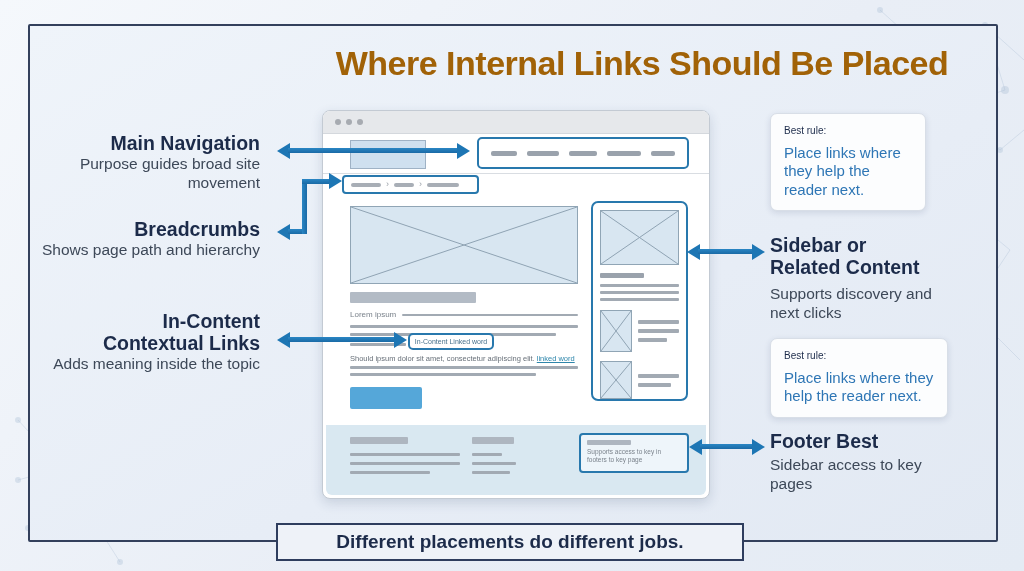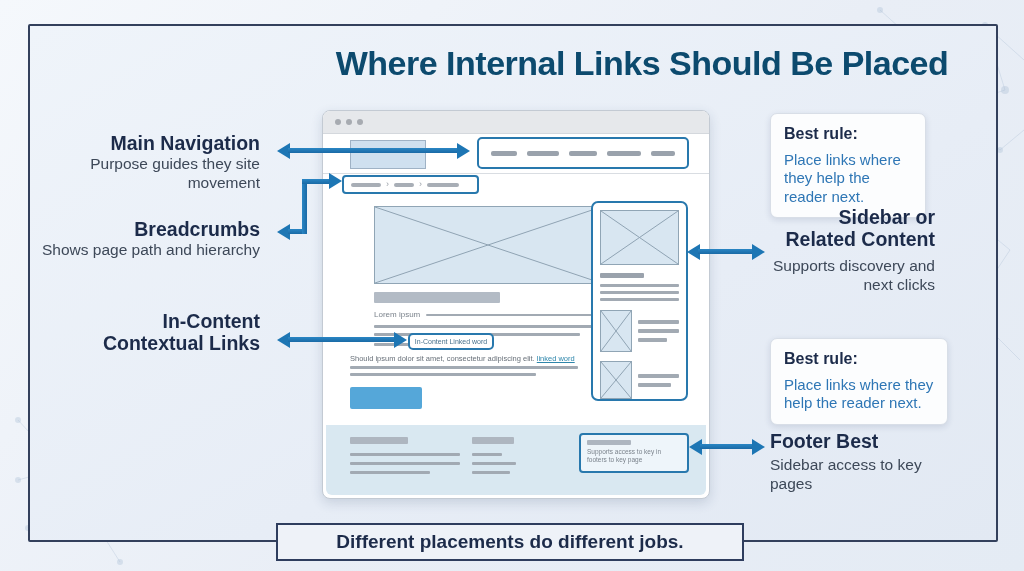--- a/index.html
+++ b/index.html
@@ -13,34 +13,34 @@
   
   .frame{
     position:absolute;left:28px;top:24px;width:966px;height:514px;
     border:2px solid #33405c;border-radius:2px;
     background:linear-gradient(150deg,#eff4fa 0%,#e7edf6 60%,#e2e9f3 100%);
     z-index:1;
   }
   .content{position:absolute;inset:0;z-index:2;}
   .title{
     position:absolute;left:300px;right:40px;top:44px;text-align:center;
-    font-size:34px;font-weight:700;letter-spacing:-.5px;color:#0c4a6e;
+    font-size:34px;font-weight:700;letter-spacing:-.5px;color:#a16207;
   }
   
   .ann-h{font-size:19.5px;font-weight:700;color:#1c2b4a;line-height:1.13;}
   .ann-p{font-size:15.5px;color:#3d4858;line-height:1.24;}
   .l-col{position:absolute;left:28px;width:232px;text-align:right;}
   .r-col{position:absolute;left:770px;width:190px;text-align:left;}
   
   .card{
     position:absolute;left:770px;background:#fcfdfe;border:1px solid #d8dee7;
     border-radius:7px;box-shadow:0 2px 6px rgba(30,50,90,.13);
     padding:11px 13px;
   }
-  .card .rule-label{font-size:16px;font-weight:700;color:#1c2b4a;margin-bottom:8px;}
+  .card .rule-label{font-size:10px;font-weight:400;color:#1c2b4a;margin-bottom:8px;}
   .card .rule-text{font-size:15px;font-weight:400;color:#2e76b5;line-height:1.22;}
   
   .aline{position:absolute;background:linear-gradient(180deg,#2a86c4,#1a6aa6);height:5px;}
   .avline{position:absolute;background:linear-gradient(90deg,#2a86c4,#1a6aa6);width:5px;}
   .ahead{position:absolute;width:0;height:0;border-top:8px solid transparent;border-bottom:8px solid transparent;}
   .ahead.left{border-right:13px solid #1d76b4;}
   .ahead.right{border-left:13px solid #1d76b4;}
   
   .browser{
     position:absolute;left:322px;top:110px;width:386px;height:387px;
@@ -49,21 +49,21 @@
   }
   .chrome{height:22px;background:#e6e8eb;border-radius:7px 7px 0 0;border-bottom:1px solid #d4d8dd;display:flex;align-items:center;padding-left:12px;gap:5px;}
   .dot{width:6px;height:6px;border-radius:50%;background:#a7abb1;}
   .logo{position:absolute;left:27px;top:29px;width:74px;height:27px;background:#cfe0ef;border:1px solid #9fb2c5;}
   .navbox{position:absolute;left:154px;top:26px;width:212px;height:32px;border:2px solid #2878ad;border-radius:5px;background:#fff;display:flex;align-items:center;justify-content:space-between;padding:0 12px;box-sizing:border-box;}
   .navdash{height:5px;background:#9aa2ac;border-radius:2px;}
   .hdr-divider{position:absolute;left:0;top:62px;width:100%;border-bottom:1px solid #d9dde2;}
   .crumbbox{position:absolute;left:19px;top:64px;width:137px;height:19px;border:2px solid #2878ad;border-radius:4px;background:#fff;display:flex;align-items:center;gap:5px;padding:0 7px;box-sizing:border-box;}
   .crumbdash{height:4px;background:#a8aeb6;border-radius:2px;}
   .crumbsep{font-size:9px;color:#9aa0a8;line-height:1;}
-  .main-col{position:absolute;left:27px;top:95px;width:228px;margin-left:24px;}
+  .main-col{position:absolute;left:27px;top:95px;width:228px;}
   .thumb{background:#d8e6f1;border:1px solid #90a5b5;position:relative;box-sizing:border-box;}
   .thumb svg{position:absolute;inset:0;width:100%;height:100%;}
   .hbar{background:#b3bbc5;border-radius:1px;}
   .tline{background:#a2aab3;border-radius:1px;height:3px;}
   .lorem-row{display:flex;align-items:center;gap:6px;margin-top:7px;}
   .tiny{font-size:8px;color:#7b838c;white-space:nowrap;}
   .incontent{
     position:absolute;left:85px;top:222px;width:86px;height:17px;
     border:2px solid #2878ad;border-radius:5px;background:#fff;
     display:flex;align-items:center;justify-content:center;
@@ -131,36 +131,37 @@
 </svg>
 
 <div class="frame"></div>
 
 <div class="content">
 
   <div class="title">Where Internal Links Should Be Placed</div>
 
   <div class="l-col" style="top:132px;">
     <div class="ann-h">Main Navigation</div>
-    <div class="ann-p">Purpose guides they site movement</div>
+    <div class="ann-p">Purpose guides broad site movement</div>
   </div>
   <div class="l-col" style="top:218px;">
     <div class="ann-h">Breadcrumbs</div>
     <div class="ann-p">Shows page path and hierarchy</div>
   </div>
   <div class="l-col" style="top:310px;">
     <div class="ann-h" style="width:175px;margin-left:57px;">In-Content Contextual Links</div>
+    <div class="ann-p">Adds meaning inside the topic</div>
   </div>
 
   <div class="card" style="top:113px;width:128px;">
     <div class="rule-label">Best rule:</div>
     <div class="rule-text">Place links where they help the reader next.</div>
   </div>
 
-  <div class="r-col" style="top:206px;text-align:right;">
+  <div class="r-col" style="top:234px;">
     <div class="ann-h" style="width:165px;">Sidebar or Related Content</div>
     <div class="ann-p" style="width:165px;margin-top:6px;">Supports discovery and next clicks</div>
   </div>
 
   <div class="card" style="top:338px;width:150px;">
     <div class="rule-label">Best rule:</div>
     <div class="rule-text">Place links where they help the reader next.</div>
   </div>
 
   <div class="r-col" style="top:430px;">

